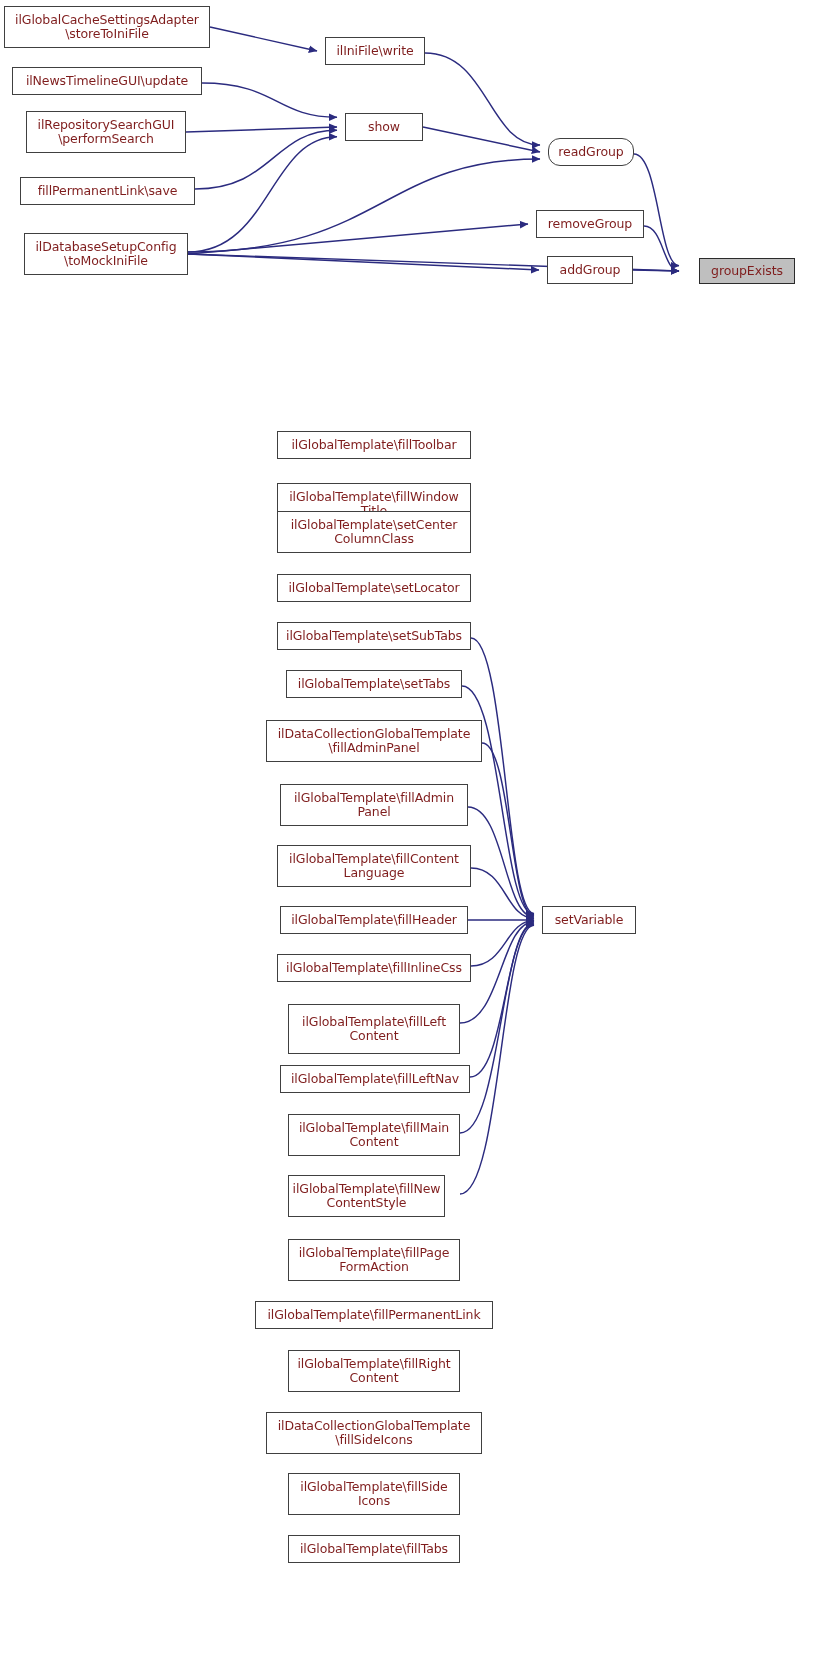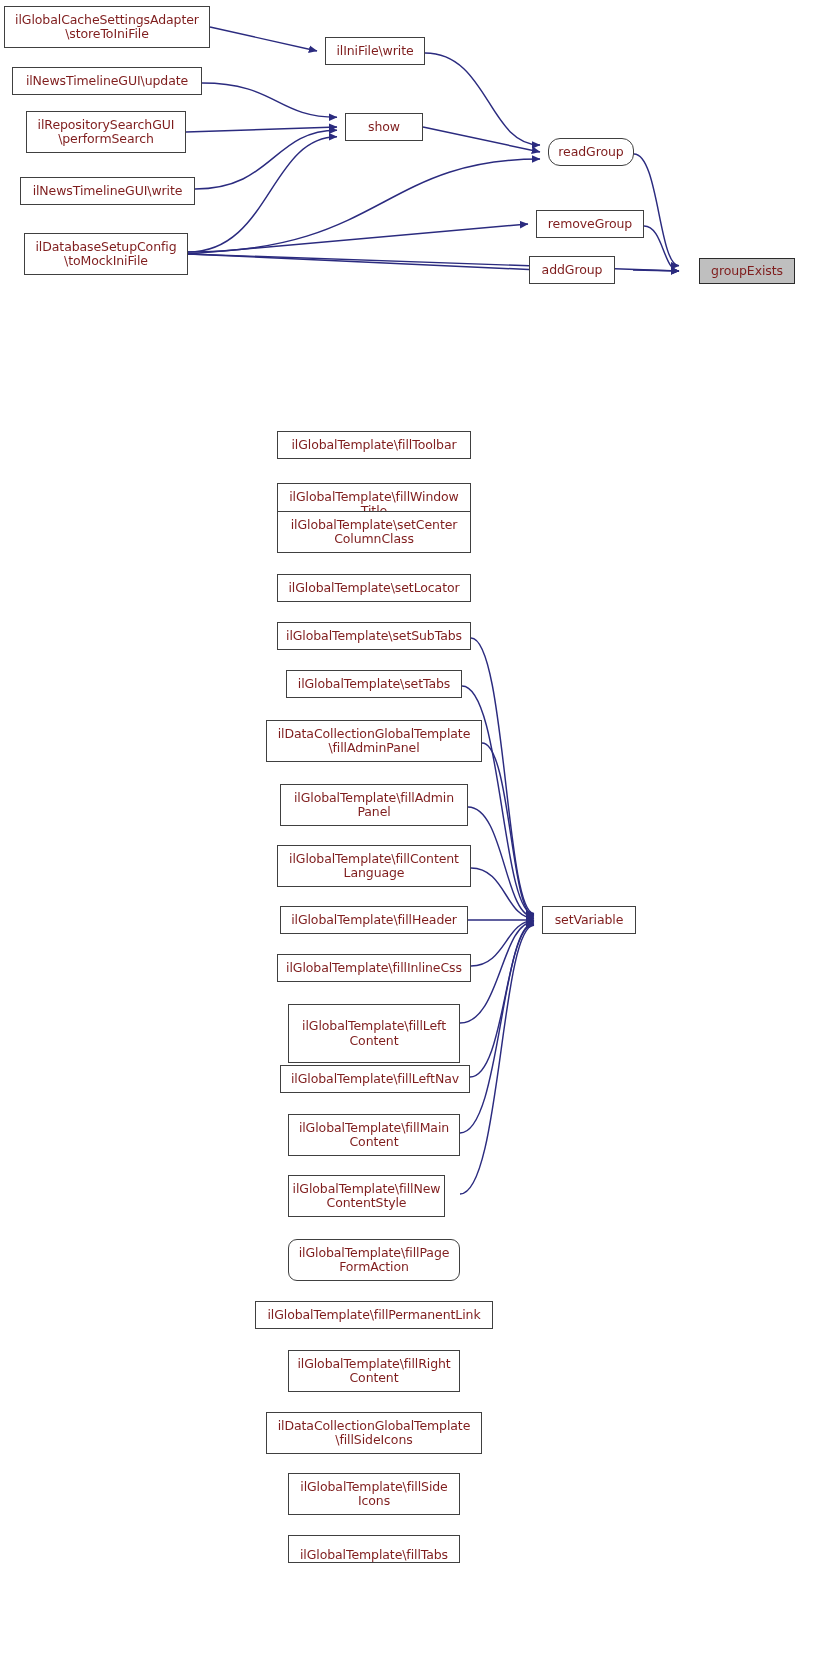--- a/index.html
+++ b/index.html
@@ -82,54 +82,54 @@
   </svg>
   <div id="node-layer">
       <div class="node" style="left: 4px; top: 6px; width: 206px; height: 42px;"><span class="lbl">ilGlobalCacheSettingsAdapter
 \storeToIniFile</span></div>
       <div class="node" style="left: 325px; top: 37px; width: 100px; height: 28px;"><span class="lbl">ilIniFile\write</span></div>
       <div class="node" style="left: 12px; top: 67px; width: 190px; height: 28px;"><span class="lbl">ilNewsTimelineGUI\update</span></div>
       <div class="node" style="left: 345px; top: 113px; width: 78px; height: 28px;"><span class="lbl">show</span></div>
       <div class="node" style="left: 548px; top: 138px; width: 86px; height: 28px; border-radius: 12px;"><span class="lbl">readGroup</span></div>
       <div class="node" style="left: 26px; top: 111px; width: 160px; height: 42px;"><span class="lbl">ilRepositorySearchGUI
 \performSearch</span></div>
-      <div class="node" style="left: 20px; top: 177px; width: 175px; height: 28px;"><span class="lbl">ilNewsTimelineGUI\write</span></div>
+      <div class="node" style="left: 20px; top: 177px; width: 175px; height: 28px;"><span class="lbl">fillPermanentLink\save</span></div>
       <div class="node" style="left: 536px; top: 210px; width: 108px; height: 28px;"><span class="lbl">removeGroup</span></div>
       <div class="node" style="left: 24px; top: 233px; width: 164px; height: 42px;"><span class="lbl">ilDatabaseSetupConfig
 \toMockIniFile</span></div>
-      <div class="node" style="left: 529px; top: 256px; width: 86px; height: 28px;"><span class="lbl">addGroup</span></div>
+      <div class="node" style="left: 547px; top: 256px; width: 86px; height: 28px;"><span class="lbl">addGroup</span></div>
       <div class="node hl" style="left: 687px; top: 258px; width: 96px; height: 26px;"><span class="lbl">groupExists</span></div>
       <div class="node" style="left: 277px; top: 400px; width: 194px; height: 28px; margin-top: 31px;"><span class="lbl">ilGlobalTemplate\fillToolbar</span></div>
       <div class="node" style="left: 277px; top: 452px; width: 194px; height: 42px; margin-top: 31px;"><span class="lbl">ilGlobalTemplate\fillWindow
 Title</span></div>
       <div class="node" style="left: 277px; top: 511px; width: 194px; height: 42px;"><span class="lbl">ilGlobalTemplate\setCenter
 ColumnClass</span></div>
       <div class="node" style="left: 277px; top: 574px; width: 194px; height: 28px;"><span class="lbl">ilGlobalTemplate\setLocator</span></div>
       <div class="node" style="left: 277px; top: 622px; width: 194px; height: 28px;"><span class="lbl">ilGlobalTemplate\setSubTabs</span></div>
       <div class="node" style="left: 286px; top: 670px; width: 176px; height: 28px;"><span class="lbl">ilGlobalTemplate\setTabs</span></div>
       <div class="node" style="left: 266px; top: 720px; width: 216px; height: 42px;"><span class="lbl">ilDataCollectionGlobalTemplate
 \fillAdminPanel</span></div>
       <div class="node" style="left: 280px; top: 784px; width: 188px; height: 42px;"><span class="lbl">ilGlobalTemplate\fillAdmin
 Panel</span></div>
       <div class="node" style="left: 277px; top: 845px; width: 194px; height: 42px;"><span class="lbl">ilGlobalTemplate\fillContent
 Language</span></div>
       <div class="node" style="left: 280px; top: 906px; width: 188px; height: 28px;"><span class="lbl">ilGlobalTemplate\fillHeader</span></div>
       <div class="node" style="left: 542px; top: 906px; width: 94px; height: 28px;"><span class="lbl">setVariable</span></div>
       <div class="node" style="left: 277px; top: 954px; width: 194px; height: 28px;"><span class="lbl">ilGlobalTemplate\fillInlineCss</span></div>
-      <div class="node" style="left: 288px; top: 1004px; width: 172px; height: 59px; justify-content: center;"><span class="lbl">ilGlobalTemplate\fillLeft
+      <div class="node" style="left: 288px; top: 1004px; width: 172px; height: 50px; justify-content: center;"><span class="lbl">ilGlobalTemplate\fillLeft
 Content</span></div>
       <div class="node" style="left: 280px; top: 1065px; width: 190px; height: 28px;"><span class="lbl">ilGlobalTemplate\fillLeftNav</span></div>
       <div class="node" style="left: 288px; top: 1114px; width: 172px; height: 42px;"><span class="lbl">ilGlobalTemplate\fillMain
 Content</span></div>
       <div class="node" style="left: 288px; top: 1175px; width: 157px; height: 42px;"><span class="lbl">ilGlobalTemplate\fillNew
 ContentStyle</span></div>
-      <div class="node" style="left: 288px; top: 1239px; width: 172px; height: 42px; border-radius: 9px;"><span class="lbl">ilGlobalTemplate\fillPage
+      <div class="node" style="left: 288px; top: 1239px; width: 172px; height: 42px;"><span class="lbl">ilGlobalTemplate\fillPage
 FormAction</span></div>
       <div class="node" style="left: 255px; top: 1301px; width: 238px; height: 28px;"><span class="lbl">ilGlobalTemplate\fillPermanentLink</span></div>
       <div class="node" style="left: 288px; top: 1350px; width: 172px; height: 42px;"><span class="lbl">ilGlobalTemplate\fillRight
 Content</span></div>
       <div class="node" style="left: 266px; top: 1412px; width: 216px; height: 42px;"><span class="lbl">ilDataCollectionGlobalTemplate
 \fillSideIcons</span></div>
       <div class="node" style="left: 288px; top: 1473px; width: 172px; height: 42px;"><span class="lbl">ilGlobalTemplate\fillSide
 Icons</span></div>
-      <div class="node" style="left: 288px; top: 1535px; width: 172px; height: 28px; align-items: flex-end;"><span class="lbl">ilGlobalTemplate\fillTabs</span></div>
+      <div class="node" style="left: 288px; top: 1535px; width: 172px; height: 28px;"><span class="lbl">ilGlobalTemplate\fillTabs</span></div>
     </div>
 </div>
 
 </body></html>

